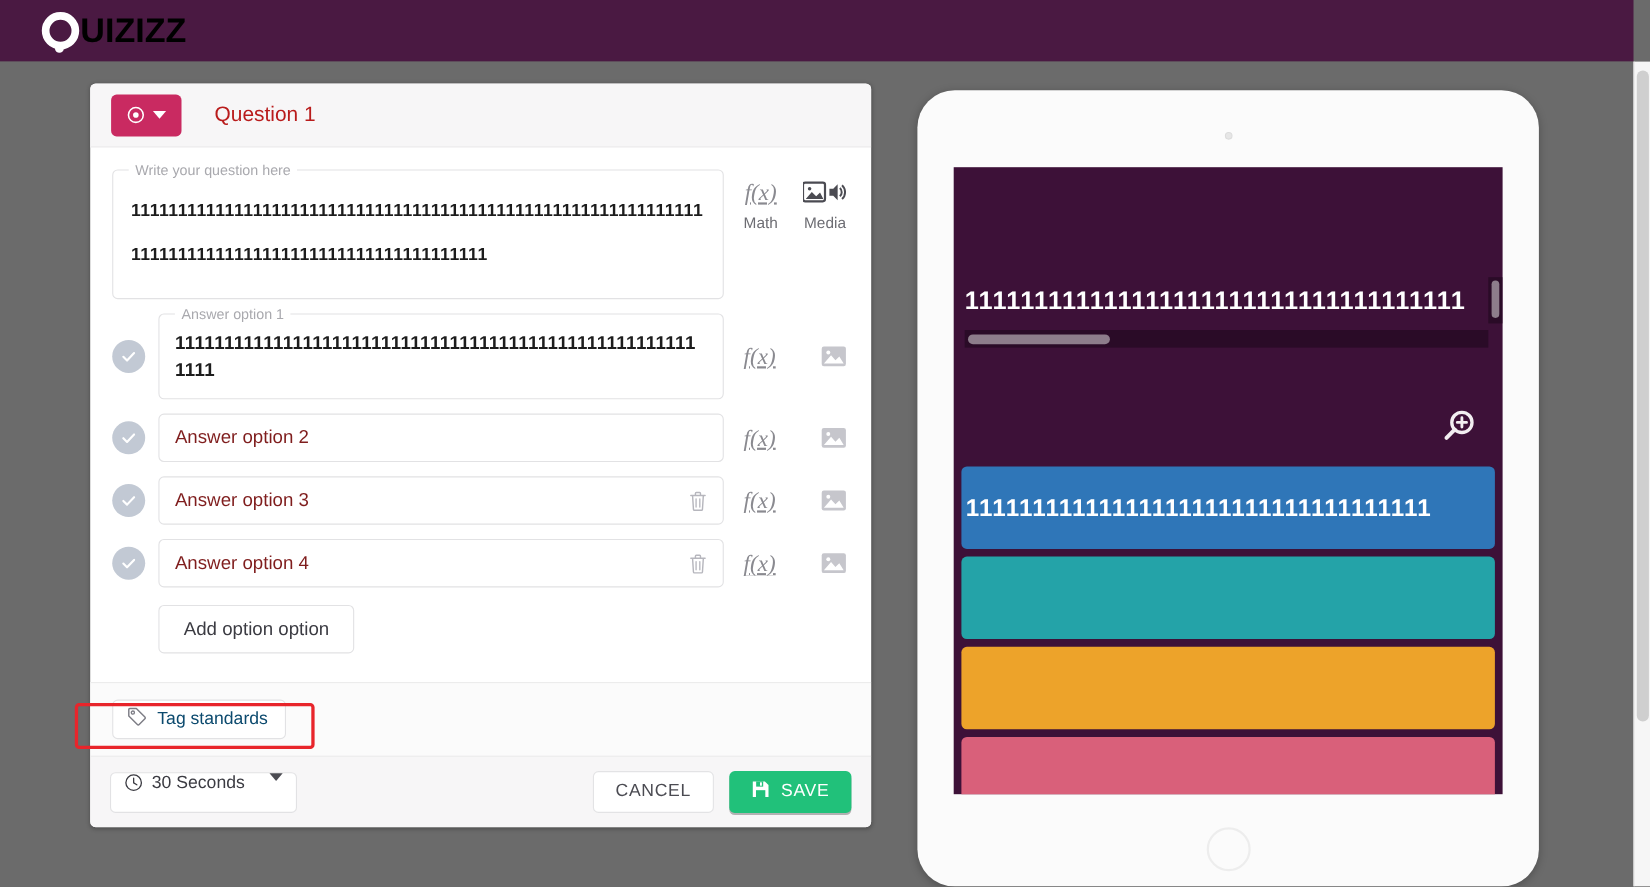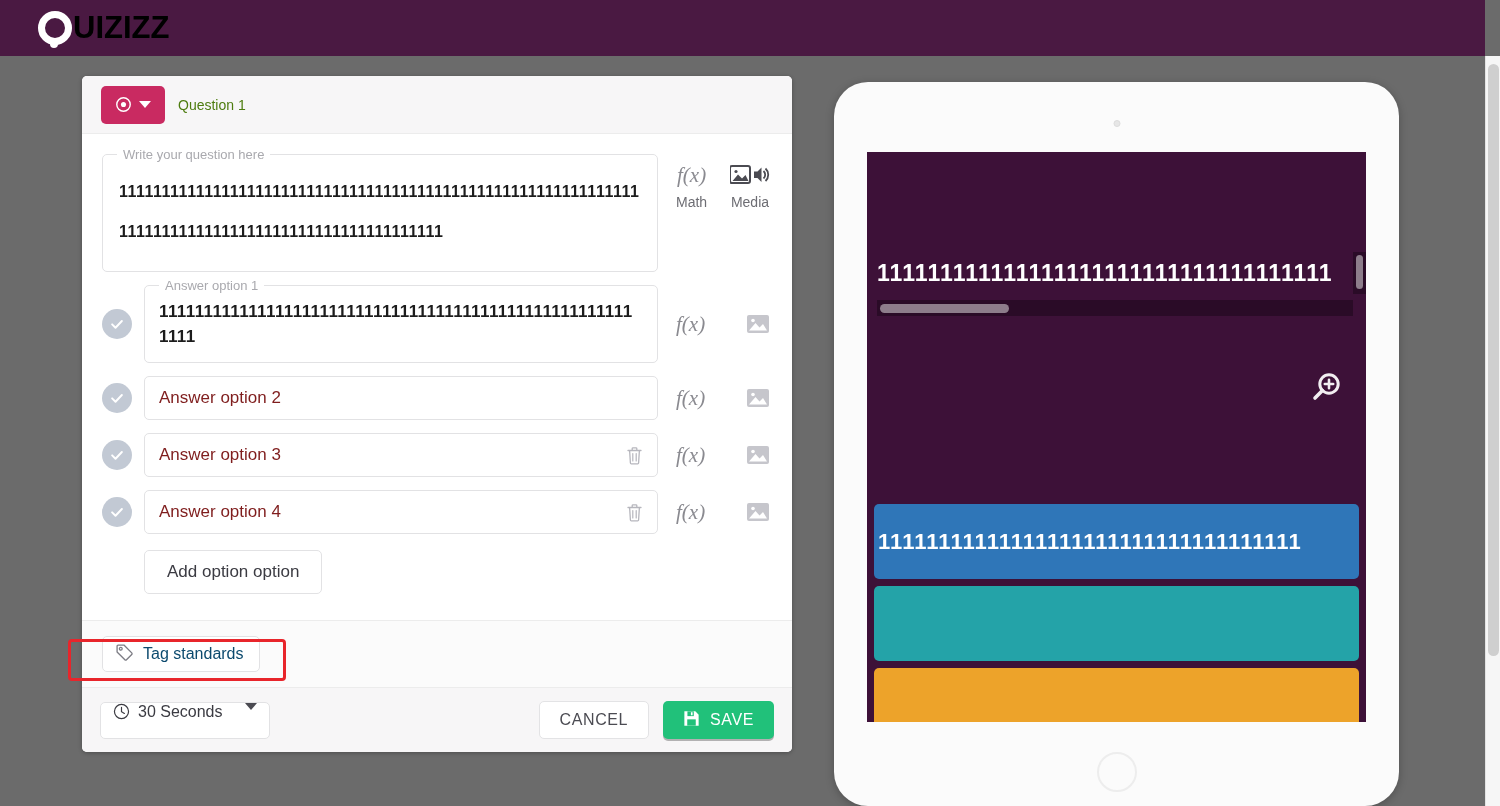--- a/index.html
+++ b/index.html
@@ -69,23 +69,23 @@
     gap: 7px;
     cursor: pointer;
     border: none;
   }
   .radio-ico { width: 17px; height: 17px; display:block; }
   .chev { width: 0; height: 0;
     border-left: 6px solid transparent;
     border-right: 6px solid transparent;
     border-top: 7px solid #ffffff; }
   .qtitle {
-    margin-left: 13px;
-    font-size: 14px;
-    color: #4d7c0f;
+    margin-left: 30px;
+    font-size: 19px;
+    color: #b91c1c;
   }
 
   .card-body { padding: 20px 22px 8px 20px; }
 
   
   .qrow { display: flex; align-items: flex-start; }
   .fieldset {
     position: relative;
     flex: 1;
     border: 1px solid #e2e2e4;
@@ -109,21 +109,21 @@
     letter-spacing: 0.5px;
     word-break: break-all;
   }
 
   .tools {
     width: 112px;
     display: flex; justify-content: space-between;
     padding-left: 18px; padding-top: 8px;
   }
   .tool { display: flex; flex-direction: column; align-items: center; cursor: pointer; }
-  .tool .glyph { height: 26px; display: flex; align-items: center; }
+  .tool .glyph { height: 26px; display: flex; align-items: center; text-decoration: underline; }
   .fx { font-family: "Liberation Serif", serif; font-style: italic; font-size: 21px; color: #8a8a90; }
   .tool .lbl { font-size: 14px; color: #6d6d73; margin-top: 6px; }
 
   
   .arow { display: flex; align-items: center; margin-top: 13px; }
   .check {
     width: 30px; height: 30px; flex: 0 0 30px;
     border-radius: 50%;
     background: #c2c9d4;
     display: flex; align-items: center; justify-content: center;
@@ -250,21 +250,21 @@
     width: 40px; height: 40px;
     border-radius: 50%;
     border: 2px solid #ededed;
   }
   .screen {
     position: absolute; left: 33px; top: 70px;
     width: 499px; height: 570px;
     background: #3d1138;
     overflow: hidden;
   }
-  .qpane { position: relative; height: 352px; }
+  .qpane { position: relative; height: 272px; }
   .qpane-text {
     position: absolute; left: 10px; right: 18px; top: 108px;
     color: #ffffff;
     font-size: 23px;
     font-weight: 700;
     letter-spacing: 1.1px;
     white-space: nowrap;
     overflow: hidden;
   }
   .vscroll-track {

